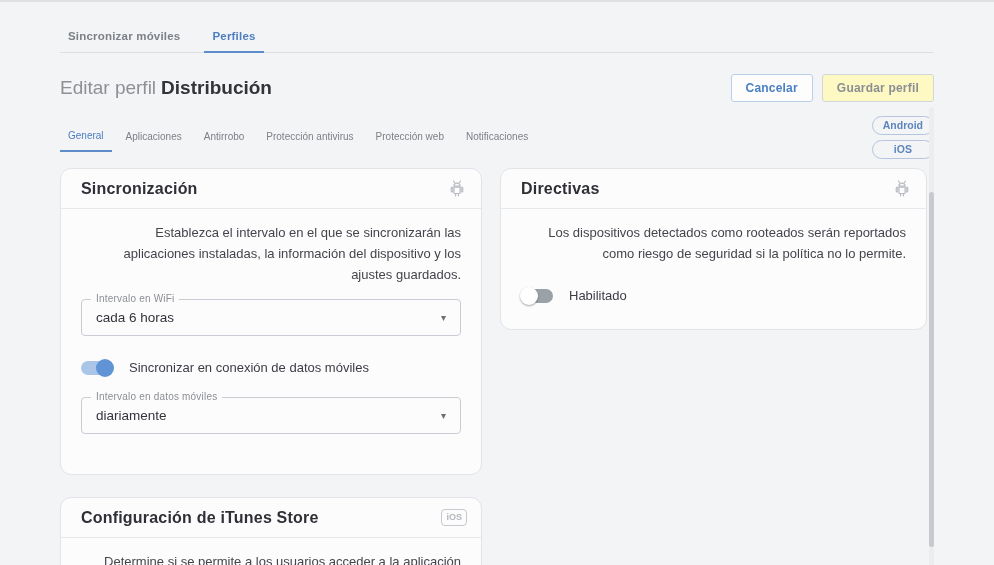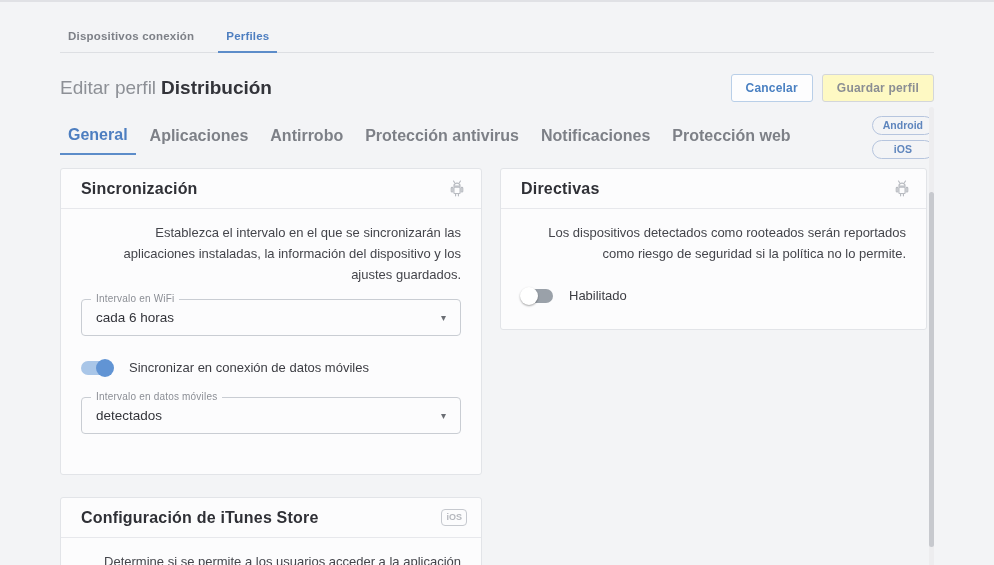--- a/index.html
+++ b/index.html
@@ -56,22 +56,22 @@
   .btn-cancel { background:#fdfdfe; border:1px solid #b9cfe8; color:#4a80c2; }
   .btn-save { background:#fef9c3; border:1px solid #d3d6db; color:#8b8e93; cursor:default; }
 
   
   .sub-tabbar {
     margin:14px 60px 0;
     display:flex;
     align-items:center;
   }
   .sub-tab {
-    font-size:16px;
-    font-weight:bold;
+    font-size:10px;
+    font-weight:normal;
     color:#7d8087;
     padding:6px 8px 9px;
     margin-right:6px;
     cursor:pointer;
   }
   .sub-tab.active { color:#4d7ec0; border-bottom:2px solid #5c8cc9; }
   .platform-pills { margin-left:auto; display:flex; gap:5px;flex-direction:column; }
   .pill {
     font-size:10.5px;
     font-weight:bold;
@@ -89,21 +89,21 @@
     display:flex;
     align-items:flex-start;
     gap:18px;
   }
   .col-left { width:422px; flex:none; display:flex; flex-direction:column; gap:22px; }
   .col-right { flex:1; }
 
   .card {
     background:#fcfcfd;
     border:1px solid #e2e4e8;
-    border-radius:3px;
+    border-radius:11px;
   }
   .card-header {
     height:40px;
     display:flex;
     align-items:center;
     justify-content:space-between;
     padding:0 14px 0 20px;
     border-bottom:1px solid #e7e8ec;
   }
   .card-title { font-size:16px; font-weight:bold; color:#2f3036; letter-spacing:.2px; }
@@ -199,41 +199,41 @@
     width:5px;
     height:355px;
     background:#c7c9ce;
     border-radius:3px;
   }
 </style>
 </head>
 <body>
 
 <div class="top-tabbar">
-  <div class="top-tab">Dispositivos conexión</div>
+  <div class="top-tab">Sincronizar móviles</div>
   <div class="top-tab active">Perfiles</div>
 </div>
 
 <div class="page-header">
   <div class="page-title">
     <span>Editar perfil</span><b>Distribución</b>
   </div>
   <div class="header-actions">
     <button class="btn btn-cancel">Cancelar</button>
     <button class="btn btn-save">Guardar perfil</button>
   </div>
 </div>
 
 <div class="sub-tabbar">
   <div class="sub-tab active">General</div>
   <div class="sub-tab">Aplicaciones</div>
   <div class="sub-tab">Antirrobo</div>
   <div class="sub-tab">Protección antivirus</div>
+  <div class="sub-tab">Protección web</div>
   <div class="sub-tab">Notificaciones</div>
-  <div class="sub-tab">Protección web</div>
   <div class="platform-pills">
     <button class="pill">Android</button>
     <button class="pill">iOS</button>
   </div>
 </div>
 
 <div class="cards">
 
   <div class="col-left">
 
@@ -262,21 +262,21 @@
 
         <div class="toggle-row">
           <span class="toggle on">
               <span class="knob"></span>
             </span>
           <span class="toggle-label">Sincronizar en conexión de datos móviles</span>
         </div>
 
         <div class="select-field">
           <span class="select-label">Intervalo en datos móviles</span>
-          <span class="select-value">detectados</span>
+          <span class="select-value">diariamente</span>
           <span class="select-caret">▾</span>
         </div>
         <div style="height:20px"></div>
       </div>
     </div>
 
     <div class="card">
       <div class="card-header">
         <span class="card-title">Configuración de iTunes Store</span>
         <span class="ios-badge">iOS</span>

